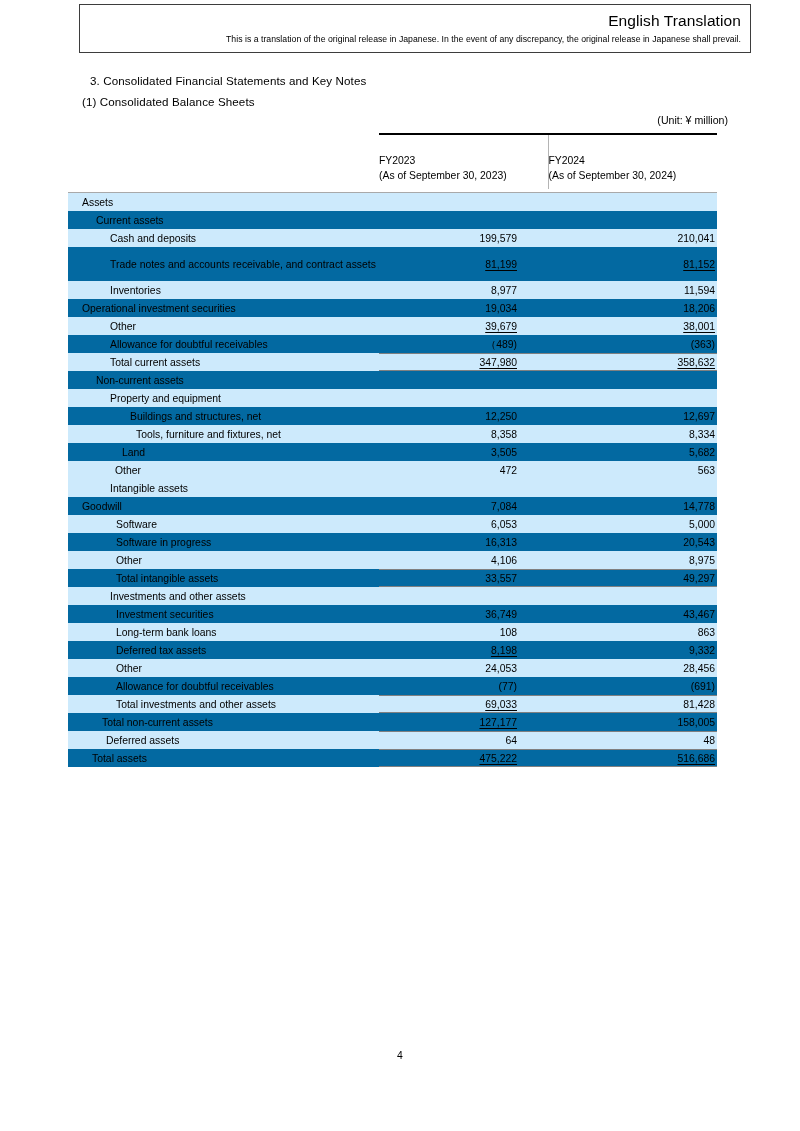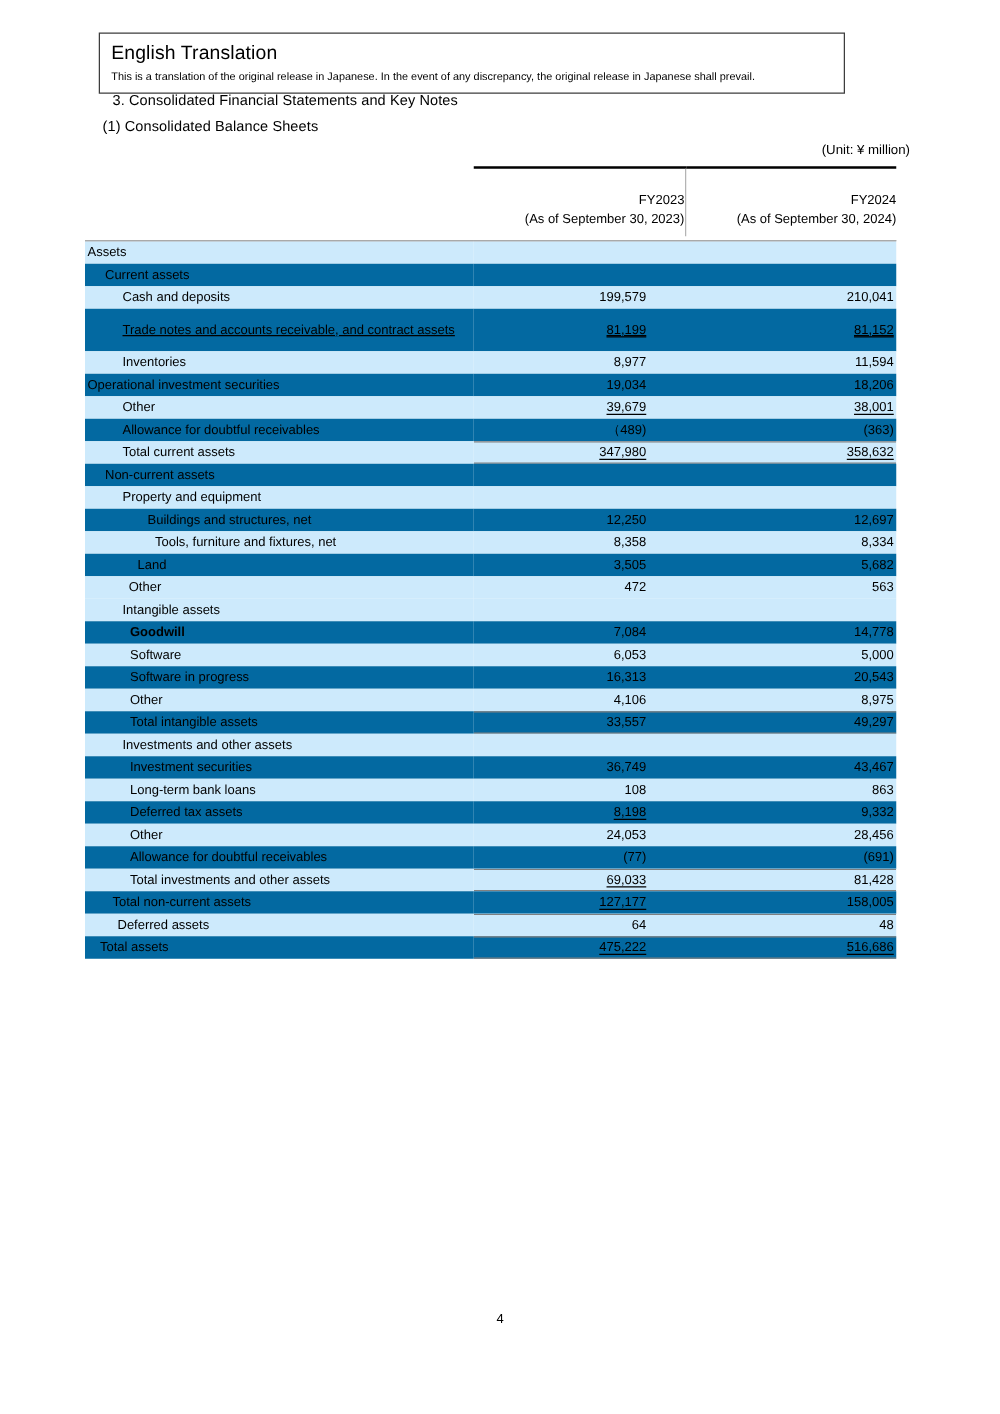--- a/index.html
+++ b/index.html
@@ -13,25 +13,26 @@
     position: relative;
     font-family: "Liberation Sans", sans-serif;
     color: #000000;
     -webkit-font-smoothing: antialiased;
   }
 
   
   .notice-box {
     position: absolute;
     left: 79px;
-    top: 26px;
-    width: 597px;
+    top: 4px;
+    width: 672px;
     box-sizing: border-box;
     border: 1px solid #3d3d3d;
     padding: 6px 9px 7px 9px;
+    text-align: right;
   }
   .notice-title {
     font-size: 15.5px;
     line-height: 19px;
     letter-spacing: 0.1px;
   }
   .notice-sub {
     font-size: 8.7px;
     line-height: 12px;
     margin-top: 3px;
@@ -72,21 +73,21 @@
   }
   .bs-table col.c-label { width: 311px; }
   .bs-table col.c-val   { width: 169px; }
 
   
   thead td {
     padding: 0;
     vertical-align: top;
   }
   .hdr-cell {
-    text-align: right;
+    text-align: left;
     line-height: 14.5px;
     padding: 19px 0 6px 0;
     font-size: 10.4px;
   }
   .hdr-rule-top {
     border-top: 2px solid #000000;
   }
   .hdr-div {
     border-left: 1px solid #b4b4b4;
   }
@@ -102,34 +103,34 @@
     padding: 0;
     vertical-align: middle;
     line-height: 13px;
     height: 18px;
   }
   tr.shade td { background: #cdeafc; }
   tr.plain td { background: #0369a1; }
 
   td.label {
     white-space: nowrap;
-    padding-left: 2px;
+    padding-left: 14px;
   }
   td.label .txt { display: inline-block; }
   td.val {
     text-align: right;
     padding-right: 3px;
     white-space: nowrap;
   }
   td.val.v1 { padding-right: 31px; }
   td.val.v2 { padding-right: 2px; }
 
   
   tr.tall { height: 34px; }
-  tr.tall td { height: 34px; text-decoration: underline; }
+  tr.tall td { height: 34px; }
   td.label.wrap { white-space: normal; }
   td.label.wrap .txt {
     display: block;
     width: 290px;
     line-height: 15px;
   }
 
   
   .uline {
     text-decoration: underline;
@@ -266,21 +267,21 @@
         <td class="label"><span class="txt" style="margin-left: 33px;">Other</span></td>
         <td class="val v1"><span>472</span></td>
         <td class="val v2"><span>563</span></td>
       </tr>
       <tr class="shade">
         <td class="label"><span class="txt" style="margin-left: 28px;">Intangible assets</span></td>
         <td class="val v1"><span></span></td>
         <td class="val v2"><span></span></td>
       </tr>
       <tr class="plain">
-        <td class="label"><span class="txt" style="margin-left: 34px; font-weight: bold;">Goodwill</span></td>
+        <td class="label"><span class="txt" style="">Goodwill</span></td>
         <td class="val v1"><span>7,084</span></td>
         <td class="val v2"><span>14,778</span></td>
       </tr>
       <tr class="shade">
         <td class="label"><span class="txt" style="margin-left: 34px; text-align: right;">Software</span></td>
         <td class="val v1"><span>6,053</span></td>
         <td class="val v2"><span>5,000</span></td>
       </tr>
       <tr class="plain">
         <td class="label"><span class="txt" style="margin-left: 34px;">Software in progress</span></td>

